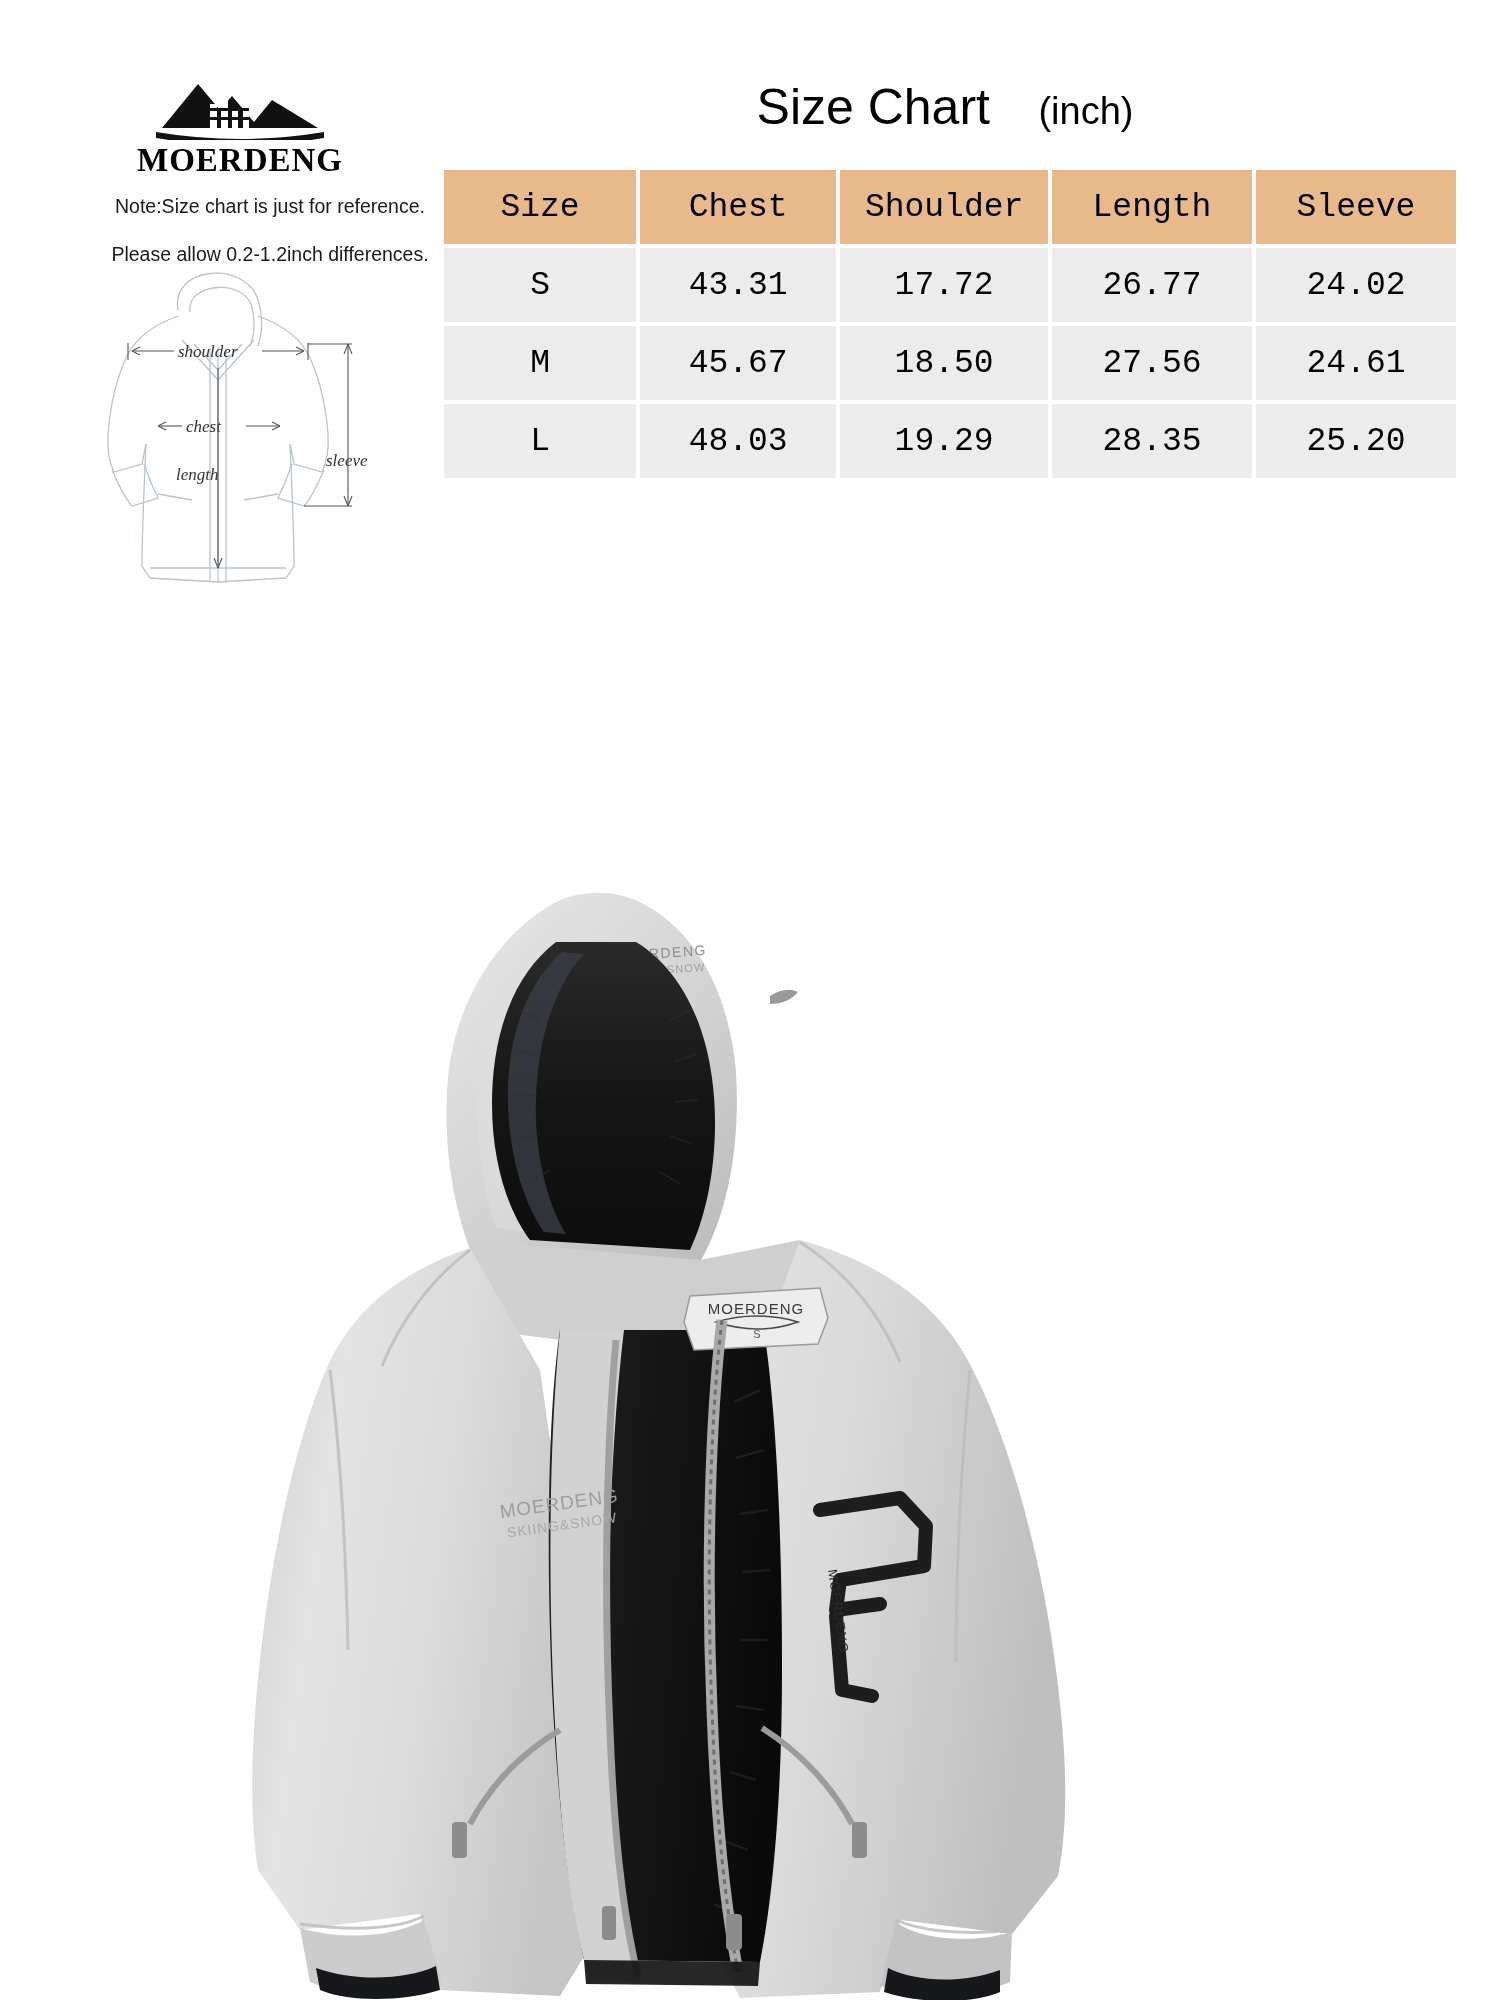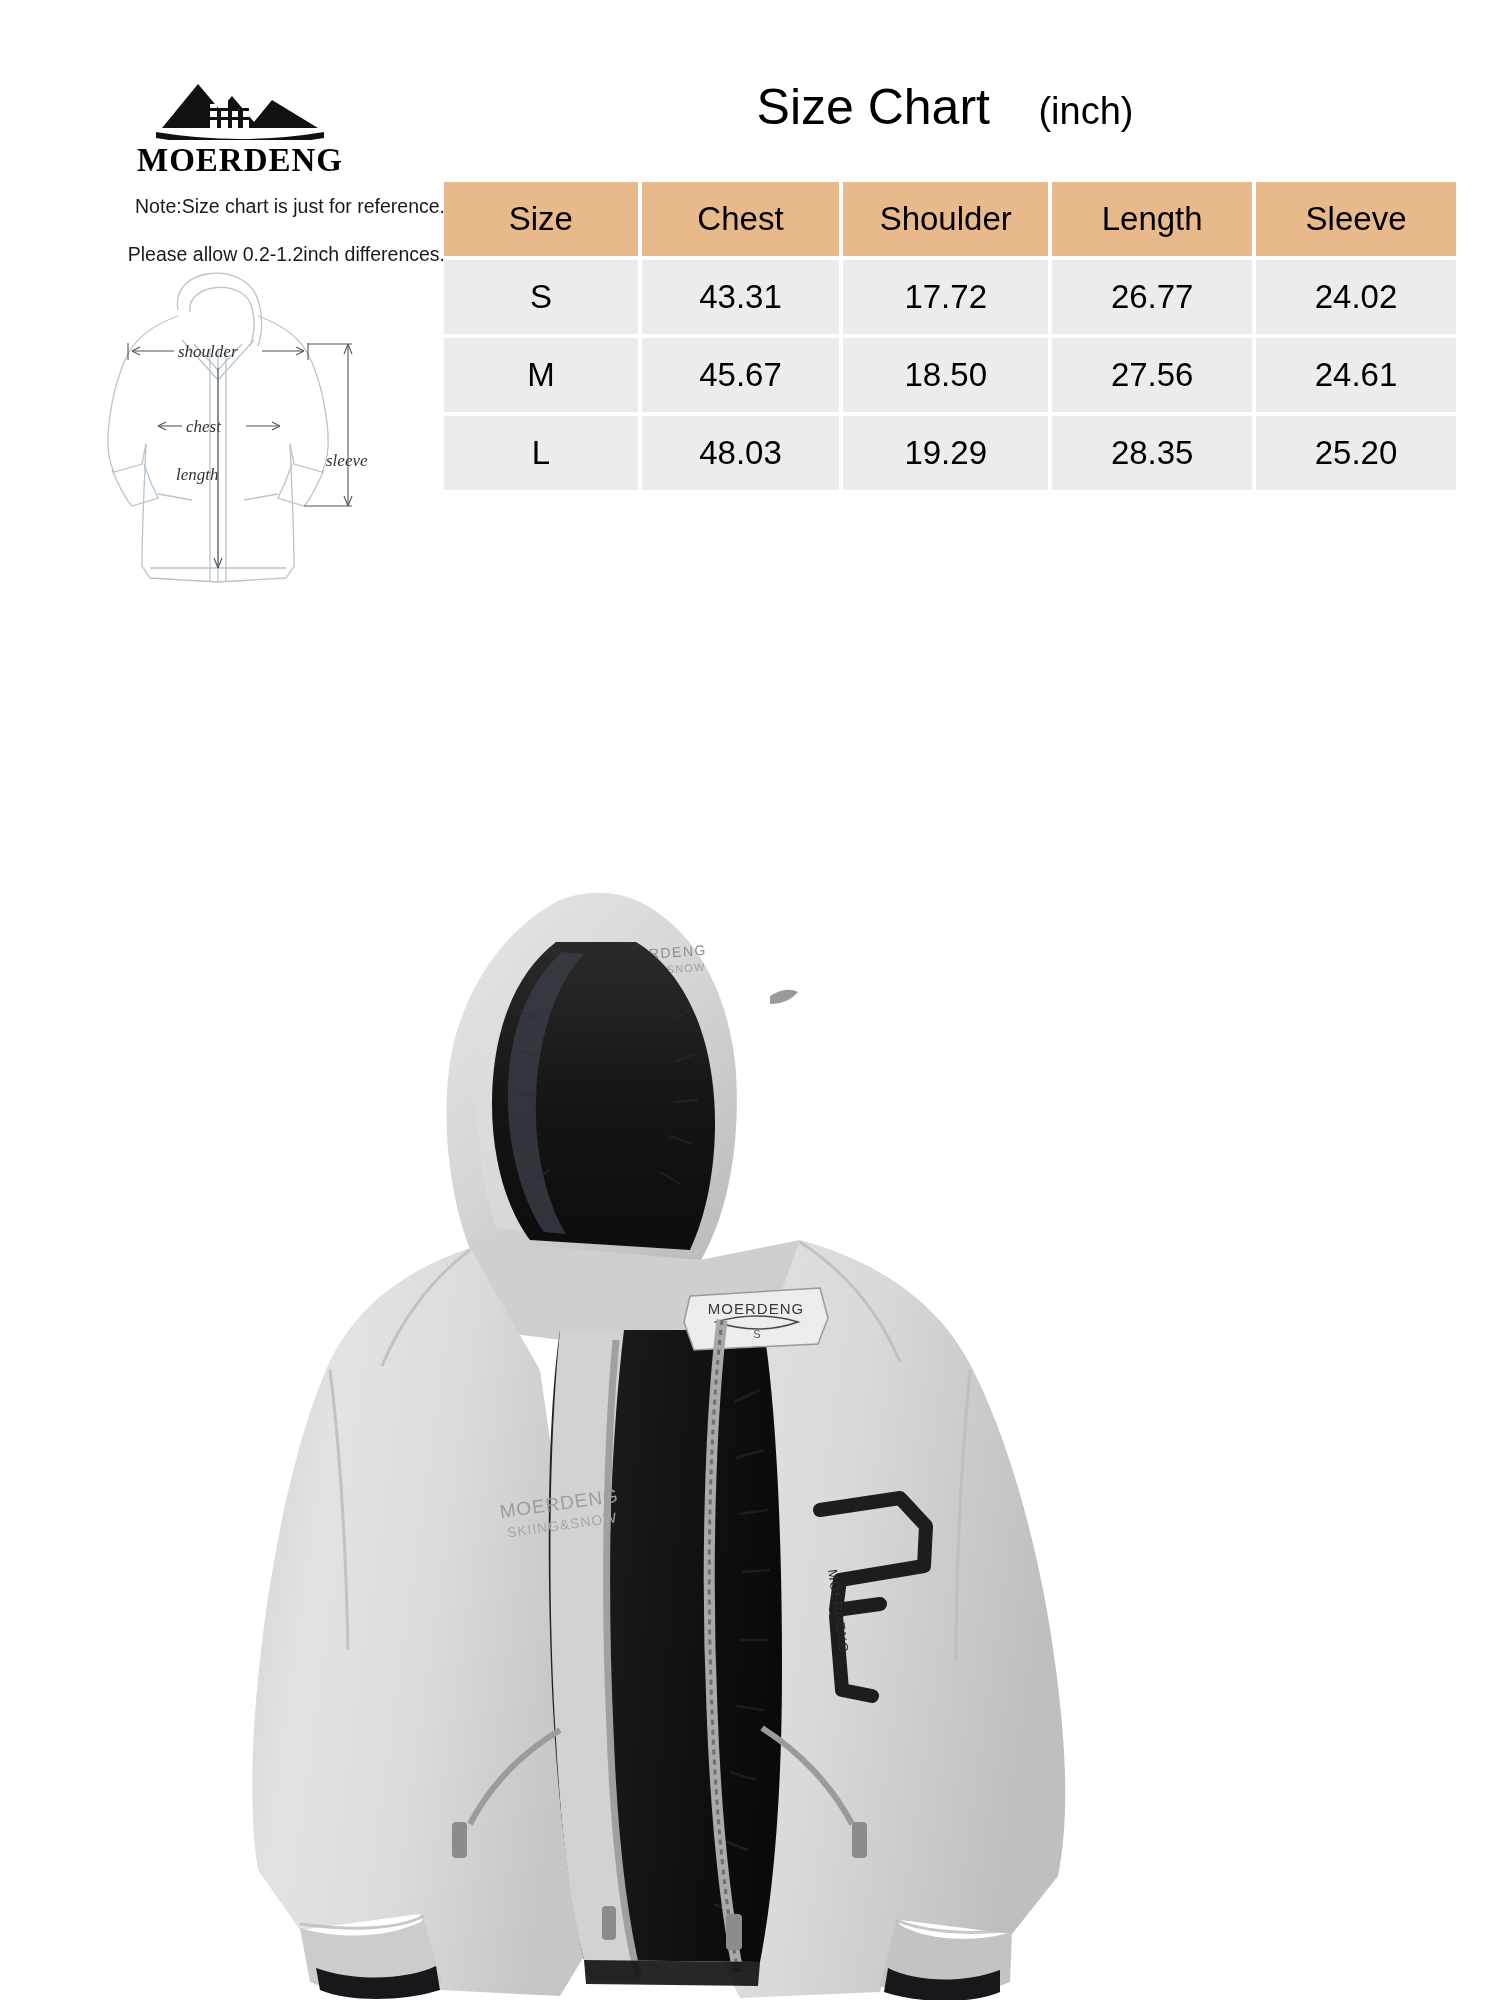--- a/index.html
+++ b/index.html
@@ -48,21 +48,21 @@
     font-weight: bold;
     font-size: 33px;
     letter-spacing: 1px;
     margin-top: 2px;
     color: #000;
   }
   .note-line {
     font-size: 19.5px;
     color: #1a1a1a;
     margin-top: 12px;
-    text-align: right;
+    text-align: center;
     white-space: nowrap;
   }
   #note-1 { margin-top: 16px; }
   #note-2 { margin-top: 25px; }
 
   
   #jacket-diagram {
     position: absolute;
     left: 50px;
     top: 248px;
@@ -95,24 +95,25 @@
   #chart-title .unit {
     font-size: 38px;
     color: #000;
     margin-left: 44px;
   }
 
   
   #size-table {
     position: absolute;
     left: 440px;
-    top: 178px;
+    top: 166px;
     border-collapse: separate;
     border-spacing: 4px;
     width: 1020px;
+    font-family: Liberation Mono, monospace;
   }
   #size-table th {
     background: #e8b98b;
     font-size: 33px;
     font-weight: normal;
     color: #000;
     height: 74px;
     text-align: center;
     padding: 0 4px;
   }

